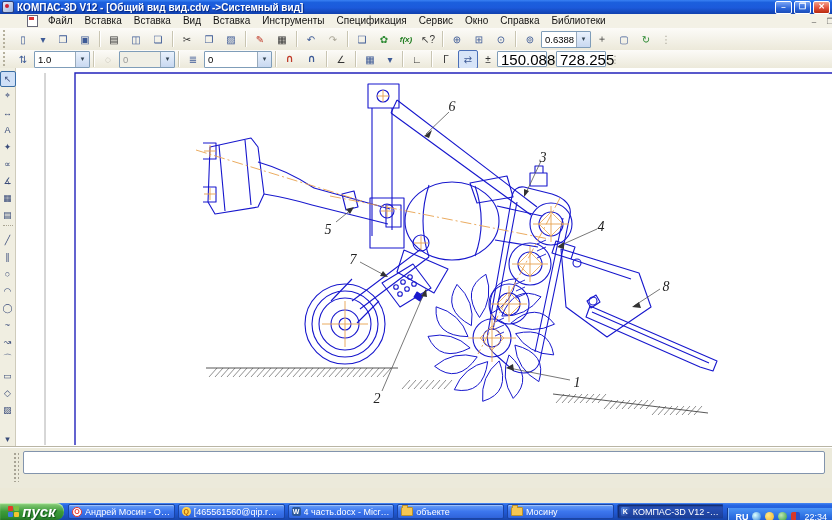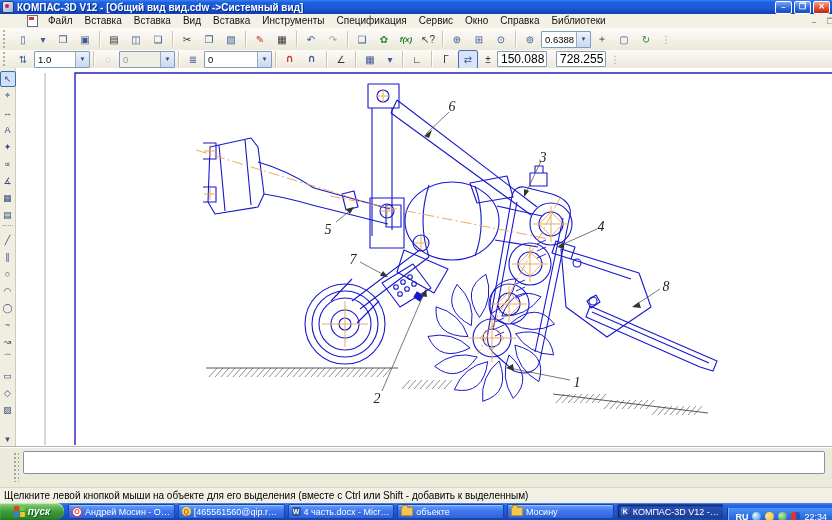--- a/index.html
+++ b/index.html
@@ -42,21 +42,21 @@
   .ic.green{color:#2d8a33;}
   .ic.dark{color:#333;}
   .ic.fx{font-size:8px;font-style:italic;color:#1a7a1a;font-weight:bold;}
   .sep{width:1px;height:16px;background:#c9c5b2;margin:0 3px;box-shadow:1px 0 0 #fff;}
   .combo{height:15px;background:#fff;border:1px solid #7f9db9;display:flex;align-items:center;
     font-size:9.5px;color:#000;border-radius:1px;}
   .combo .val{flex:1;padding:0 3px;white-space:nowrap;overflow:hidden;}
   .combo .drop{width:13px;height:100%;background:linear-gradient(180deg,#eaf2fd,#c8d8f0);
     border-left:1px solid #9ab;display:flex;align-items:center;justify-content:center;font-size:7px;color:#345;}
   .combo.dis{background:#f0efe6;color:#999;}
-  .numbox{height:14px;background:#fff;border:1px solid #7f9db9;font-size:12px;color:#000;
+  .numbox{height:14px;background:#fff;border:1px solid #7f9db9;font-size:15px;color:#000;
     display:flex;align-items:center;padding:0 3px;border-radius:1px;}
   .magnet{display:inline-block;transform:rotate(180deg);font-weight:bold;}
   
   .leftbar{position:absolute;left:0;top:68px;width:16px;height:379px;background:#f0eee1;
     border-right:1px solid #cfcbbb;display:flex;flex-direction:column;align-items:center;padding-top:2px;box-sizing:border-box;}
   .vbtn{width:14px;height:14px;margin:0.5px 0;display:flex;align-items:center;justify-content:center;
     font-size:9px;color:#3a4c7a;border:1px solid transparent;border-radius:2px;}
   .vbtn.pressed{background:#cfe0f7;border-color:#3a6ea5;}
   .vsep{width:10px;height:3px;border-top:1px dotted #a9a492;margin:2px 0;}
   
@@ -72,21 +72,21 @@
   
   .statusbar{position:absolute;left:0;top:487px;width:832px;height:16px;background:#f2f0e5;
     border-top:1px solid #d9d5c4;font-size:10px;color:#000;display:flex;align-items:center;padding-left:4px;box-sizing:border-box;}
   
   .taskbar{position:absolute;left:0;top:503px;width:832px;height:17px;
     background:linear-gradient(180deg,#4a8af5 0%,#2767e4 12%,#2058d2 55%,#1746ad 100%);
     display:flex;align-items:center;}
   .startbtn{height:17px;width:64px;border-radius:0 8px 8px 0;
     background:linear-gradient(180deg,#8ed17c,#3d9b3a 50%,#2e8a2e 85%,#257424);
     display:flex;align-items:center;justify-content:center;gap:3px;color:#fff;
-    font-size:10px;font-weight:bold;font-style:italic;text-shadow:1px 1px 1px #14521a;
+    font-size:15px;font-weight:bold;font-style:italic;text-shadow:1px 1px 1px #14521a;
     box-shadow:inset 0 1px 1px #c8efb8;}
   .flag{width:11px;height:11px;display:grid;grid-template-columns:5px 5px;grid-template-rows:5px 5px;gap:1px;}
   .flag i{border-radius:1px;}
   .flag .r{background:#e23c2a;}.flag .g{background:#7cc244;}.flag .b{background:#3a7de0;}.flag .y{background:#f2c530;}
   .tasks{flex:1;display:flex;gap:3px;margin:0 4px;overflow:hidden;}
   .task{flex:1;min-width:0;height:13px;border-radius:2px;border:1px solid #1a44a4;
     background:linear-gradient(180deg,#6aa0f8,#3c76ee 50%,#2f63da);
     display:flex;align-items:center;gap:3px;padding:0 3px;color:#fff;font-size:9px;
     box-shadow:inset 0 1px 0 #9cc0fb;}
   .task .lbl{white-space:nowrap;overflow:hidden;text-overflow:ellipsis;}
@@ -396,23 +396,20 @@
         <text x="666" y="291">8</text>
       </g>
     </svg>
   </div>
 
   <div class="proppanel">
     <div class="pgrip"></div>
     <div class="pfield"></div>
   </div>
 
-  <div class="statusbar">
-    <span>Щелкните левой кнопкой мыши на объекте для его выделения (вместе с Ctrl или Shift - добавить к выделенным)</span>
-  </div>
 
   <div class="taskbar">
     <div class="startbtn">
       <span class="flag">
           <i class="r"></i>
           <i class="g"></i>
           <i class="b"></i>
           <i class="y"></i>
         </span>
       <span>пуск</span>

